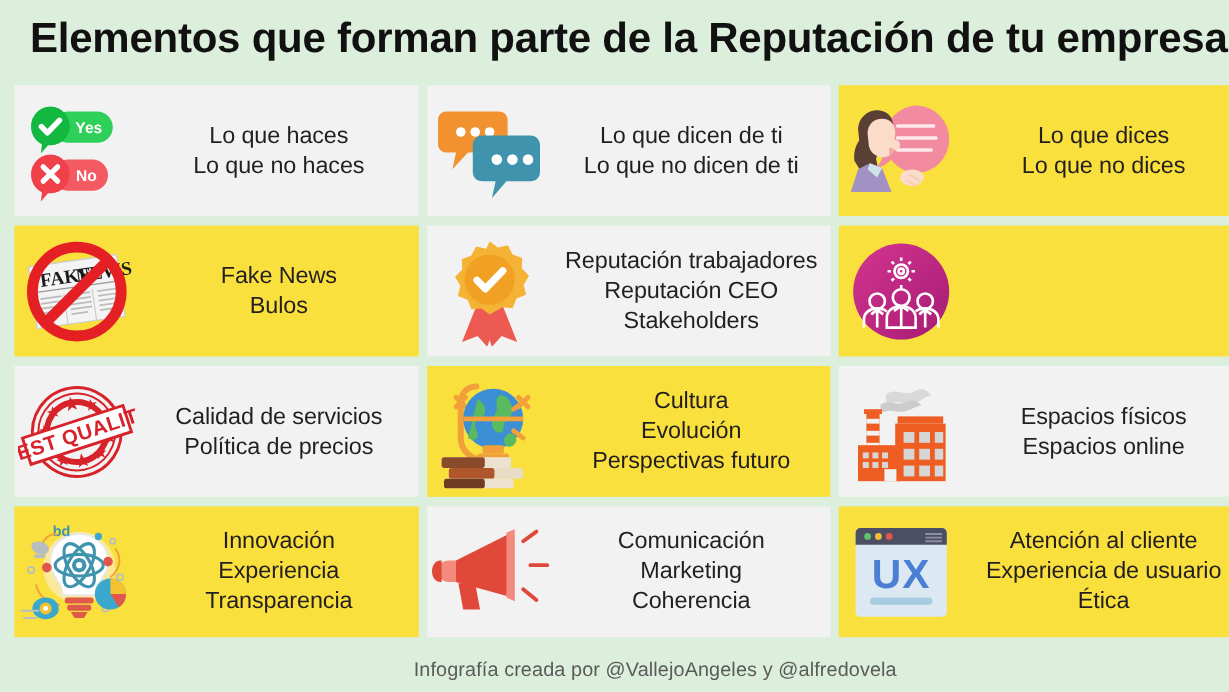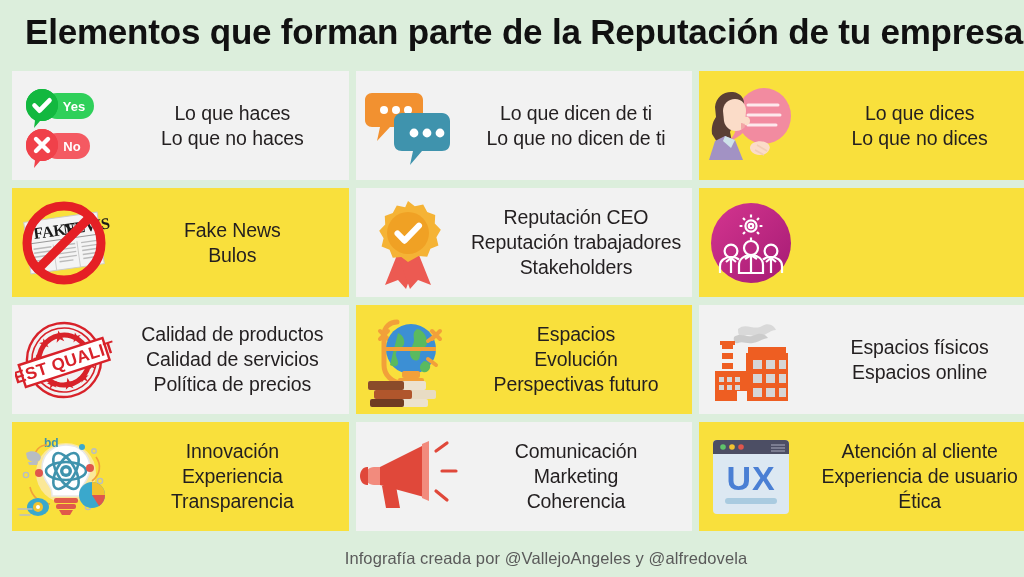--- a/index.html
+++ b/index.html
@@ -192,22 +192,22 @@
       <div class="cell-icon">
         <svg width="94" height="92" viewBox="0 0 94 92">
           <path d="M36 58l-12 30 13-5 8 9 11-30z" fill="#ec5a52"></path>
           <path d="M58 58l12 30-13-5-8 9-11-30z" fill="#ec5a52"></path>
           <path d="M47 4l6.8 5.2 8.4-1.8 4 7.6 8 3-0.4 8.6 6 6.2-4.4 7.4 2 8.4-8 3.2-3.2 8-8.5-0.8L47 65l-6.7-5 -8.5 0.8-3.2-8-8-3.2 2-8.4L18.2 33.8l6-6.2L23.8 19l8-3 4-7.6 8.4 1.8z" fill="#f5b335"></path>
           <circle cx="47" cy="36" r="21" fill="#f0a124"></circle>
           <path d="M36.5 36.5l7 7.2 14.5-15" stroke="#ffffff" stroke-width="6" fill="none" stroke-linecap="round" stroke-linejoin="round"></path>
         </svg>
       </div>
       <div class="cell-text">
+        <span class="line">Reputación trabajadores</span>
         <span class="line">Reputación CEO</span>
-        <span class="line">Reputación trabajadores</span>
         <span class="line">Stakeholders</span>
       </div>
     </div>
 
     <div class="cell bg-yellow">
       <div class="cell-icon">
         <svg width="92" height="92" viewBox="0 0 92 92">
           <defs>
             <linearGradient id="magentaGrad" x1="0" y1="0" x2="1" y2="1">
               <stop offset="0%" stop-color="#d4358f"></stop>
@@ -259,21 +259,20 @@
               <polygon points="75,52 76.2,55.2 79.6,55.2 76.8,57.2 77.9,60.5 75,58.5 72.1,60.5 73.2,57.2 70.4,55.2 73.8,55.2"></polygon>
             </g>
           </g>
           <g transform="rotate(-18 49 48)">
             <rect x="5" y="37" width="88" height="23" fill="#ffffff" stroke="#d8222a" stroke-width="2.4"></rect>
             <text x="49" y="54" font-family="Liberation Sans Narrow, Liberation Sans, sans-serif" font-size="17" font-weight="bold" fill="#d8222a" text-anchor="middle" letter-spacing="0.4">BEST QUALITY</text>
           </g>
         </svg>
       </div>
       <div class="cell-text">
-        <span class="line">Calidad de productos</span>
         <span class="line">Calidad de servicios</span>
         <span class="line">Política de precios</span>
       </div>
     </div>
 
     <div class="cell bg-yellow">
       <div class="cell-icon">
         <svg width="92" height="94" viewBox="0 0 92 94">
           <path d="M22 22c0-8 6-13 13-13" stroke="#f2a03a" stroke-width="5" fill="none" stroke-linecap="round"></path>
           <path d="M18 18l8 8M26 18l-8 8" stroke="#f2a03a" stroke-width="4" stroke-linecap="round"></path>
@@ -291,21 +290,21 @@
             <rect x="6" y="68" width="58" height="9" rx="2" fill="#ece2cf"></rect>
             <rect x="6" y="68" width="36" height="9" rx="2" fill="#8a4b2a"></rect>
             <rect x="12" y="77" width="62" height="9" rx="2" fill="#e8dcc4"></rect>
             <rect x="12" y="77" width="38" height="9" rx="2" fill="#b0562c"></rect>
             <rect x="8" y="86" width="58" height="8" rx="2" fill="#ece2cf"></rect>
             <rect x="8" y="86" width="34" height="8" rx="2" fill="#6f3b22"></rect>
           </g>
         </svg>
       </div>
       <div class="cell-text">
-        <span class="line">Espacios</span>
+        <span class="line">Cultura</span>
         <span class="line">Evolución</span>
         <span class="line">Perspectivas futuro</span>
       </div>
     </div>
 
     <div class="cell bg-white">
       <div class="cell-icon">
         <svg width="94" height="90" viewBox="0 0 94 90">
           <path d="M34 14c8-7 16 2 24-3 7-4 12 0 14 4-6 0-9 5-15 6-7 2-11-3-17 0-4 2-6 0-6-7z" fill="#d9d9d9"></path>
           <path d="M30 22c7-5 13 2 21-2 6-3 11 0 13 3-6 1-9 4-15 5-7 1-10-2-15 0-3 1-5-1-4-6z" fill="#cccccc"></path>

